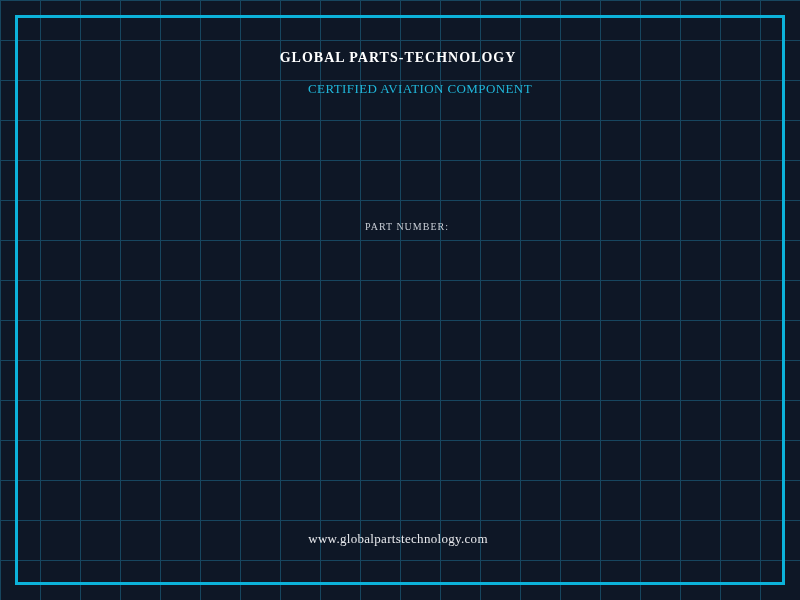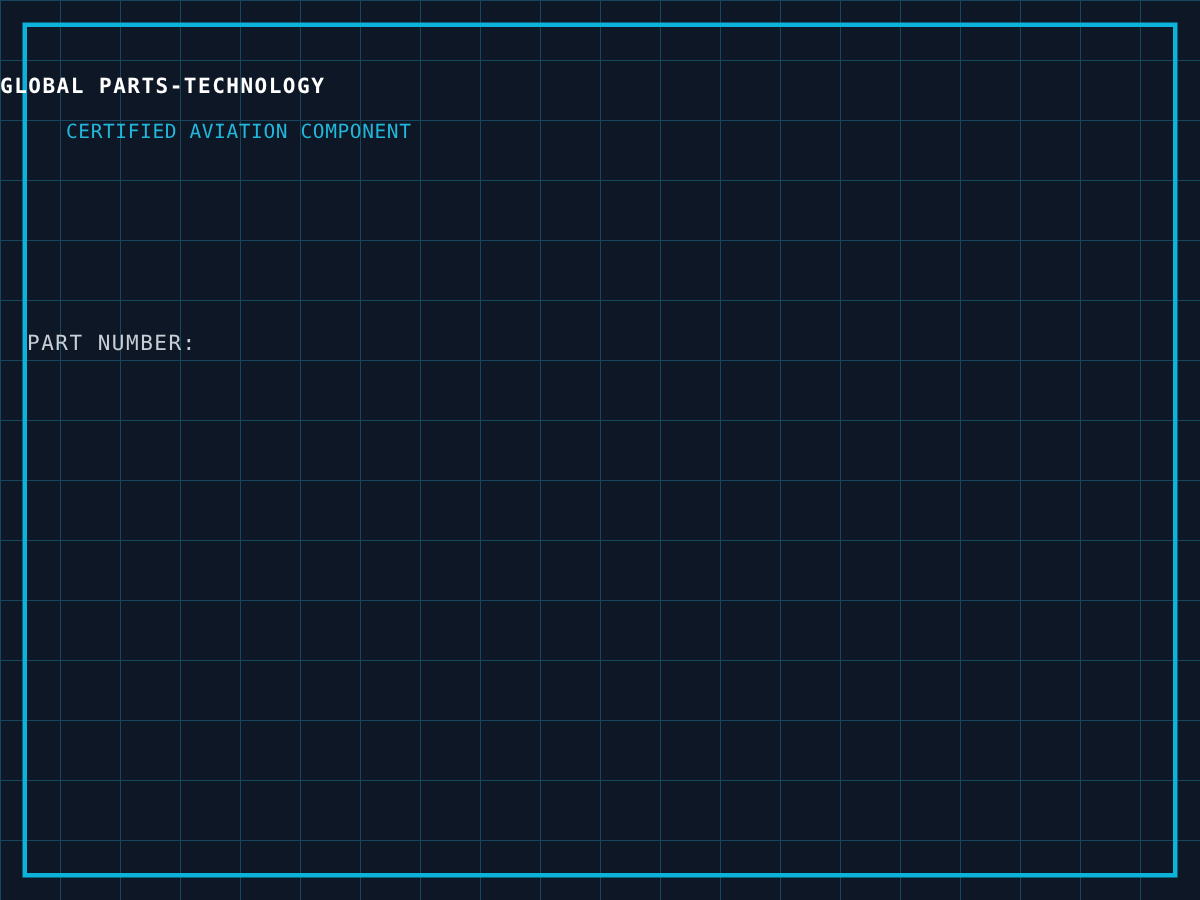--- a/index.html
+++ b/index.html
@@ -38,39 +38,41 @@
     left: 15px;
     top: 15px;
     right: 15px;
     bottom: 15px;
     border: 3px solid var(--frame);
   }
   .text-line {
     position: absolute;
     left: 0;
     right: 4px;
+    text-align: center;
     white-space: nowrap;
+    font-family: Liberation Serif, serif;
   }
   .company-title {
     top: 50px;
     font-size: 14px;
     font-weight: bold;
     letter-spacing: 1px;
     color: var(--title);
   }
   .company-subtitle {
     top: 81px;
     font-size: 13px;
     letter-spacing: 0.4px;
     color: var(--accent);
     margin-left: 44px;
   }
   .part-label {
     top: 221px;
-    font-size: 14px;
+    font-size: 10px;
     letter-spacing: 1px;
     color: var(--label);
     padding-left: 18px;
   }
   .part-number {
     top: 254px;
     font-size: 84px;
     font-weight: bold;
     line-height: 84px;
     letter-spacing: -6px;
@@ -90,13 +92,14 @@
   <div class="grid-overlay"></div>
   <div class="frame"></div>
 
   <div class="text-line company-title">GLOBAL PARTS-TECHNOLOGY</div>
 
   <div class="text-line company-subtitle">CERTIFIED AVIATION COMPONENT</div>
 
   <div class="text-line part-label">PART NUMBER:</div>
 
 
+  <div class="text-line footer-url">www.globalpartstechnology.com</div>
 </div>
 
 </body></html>

